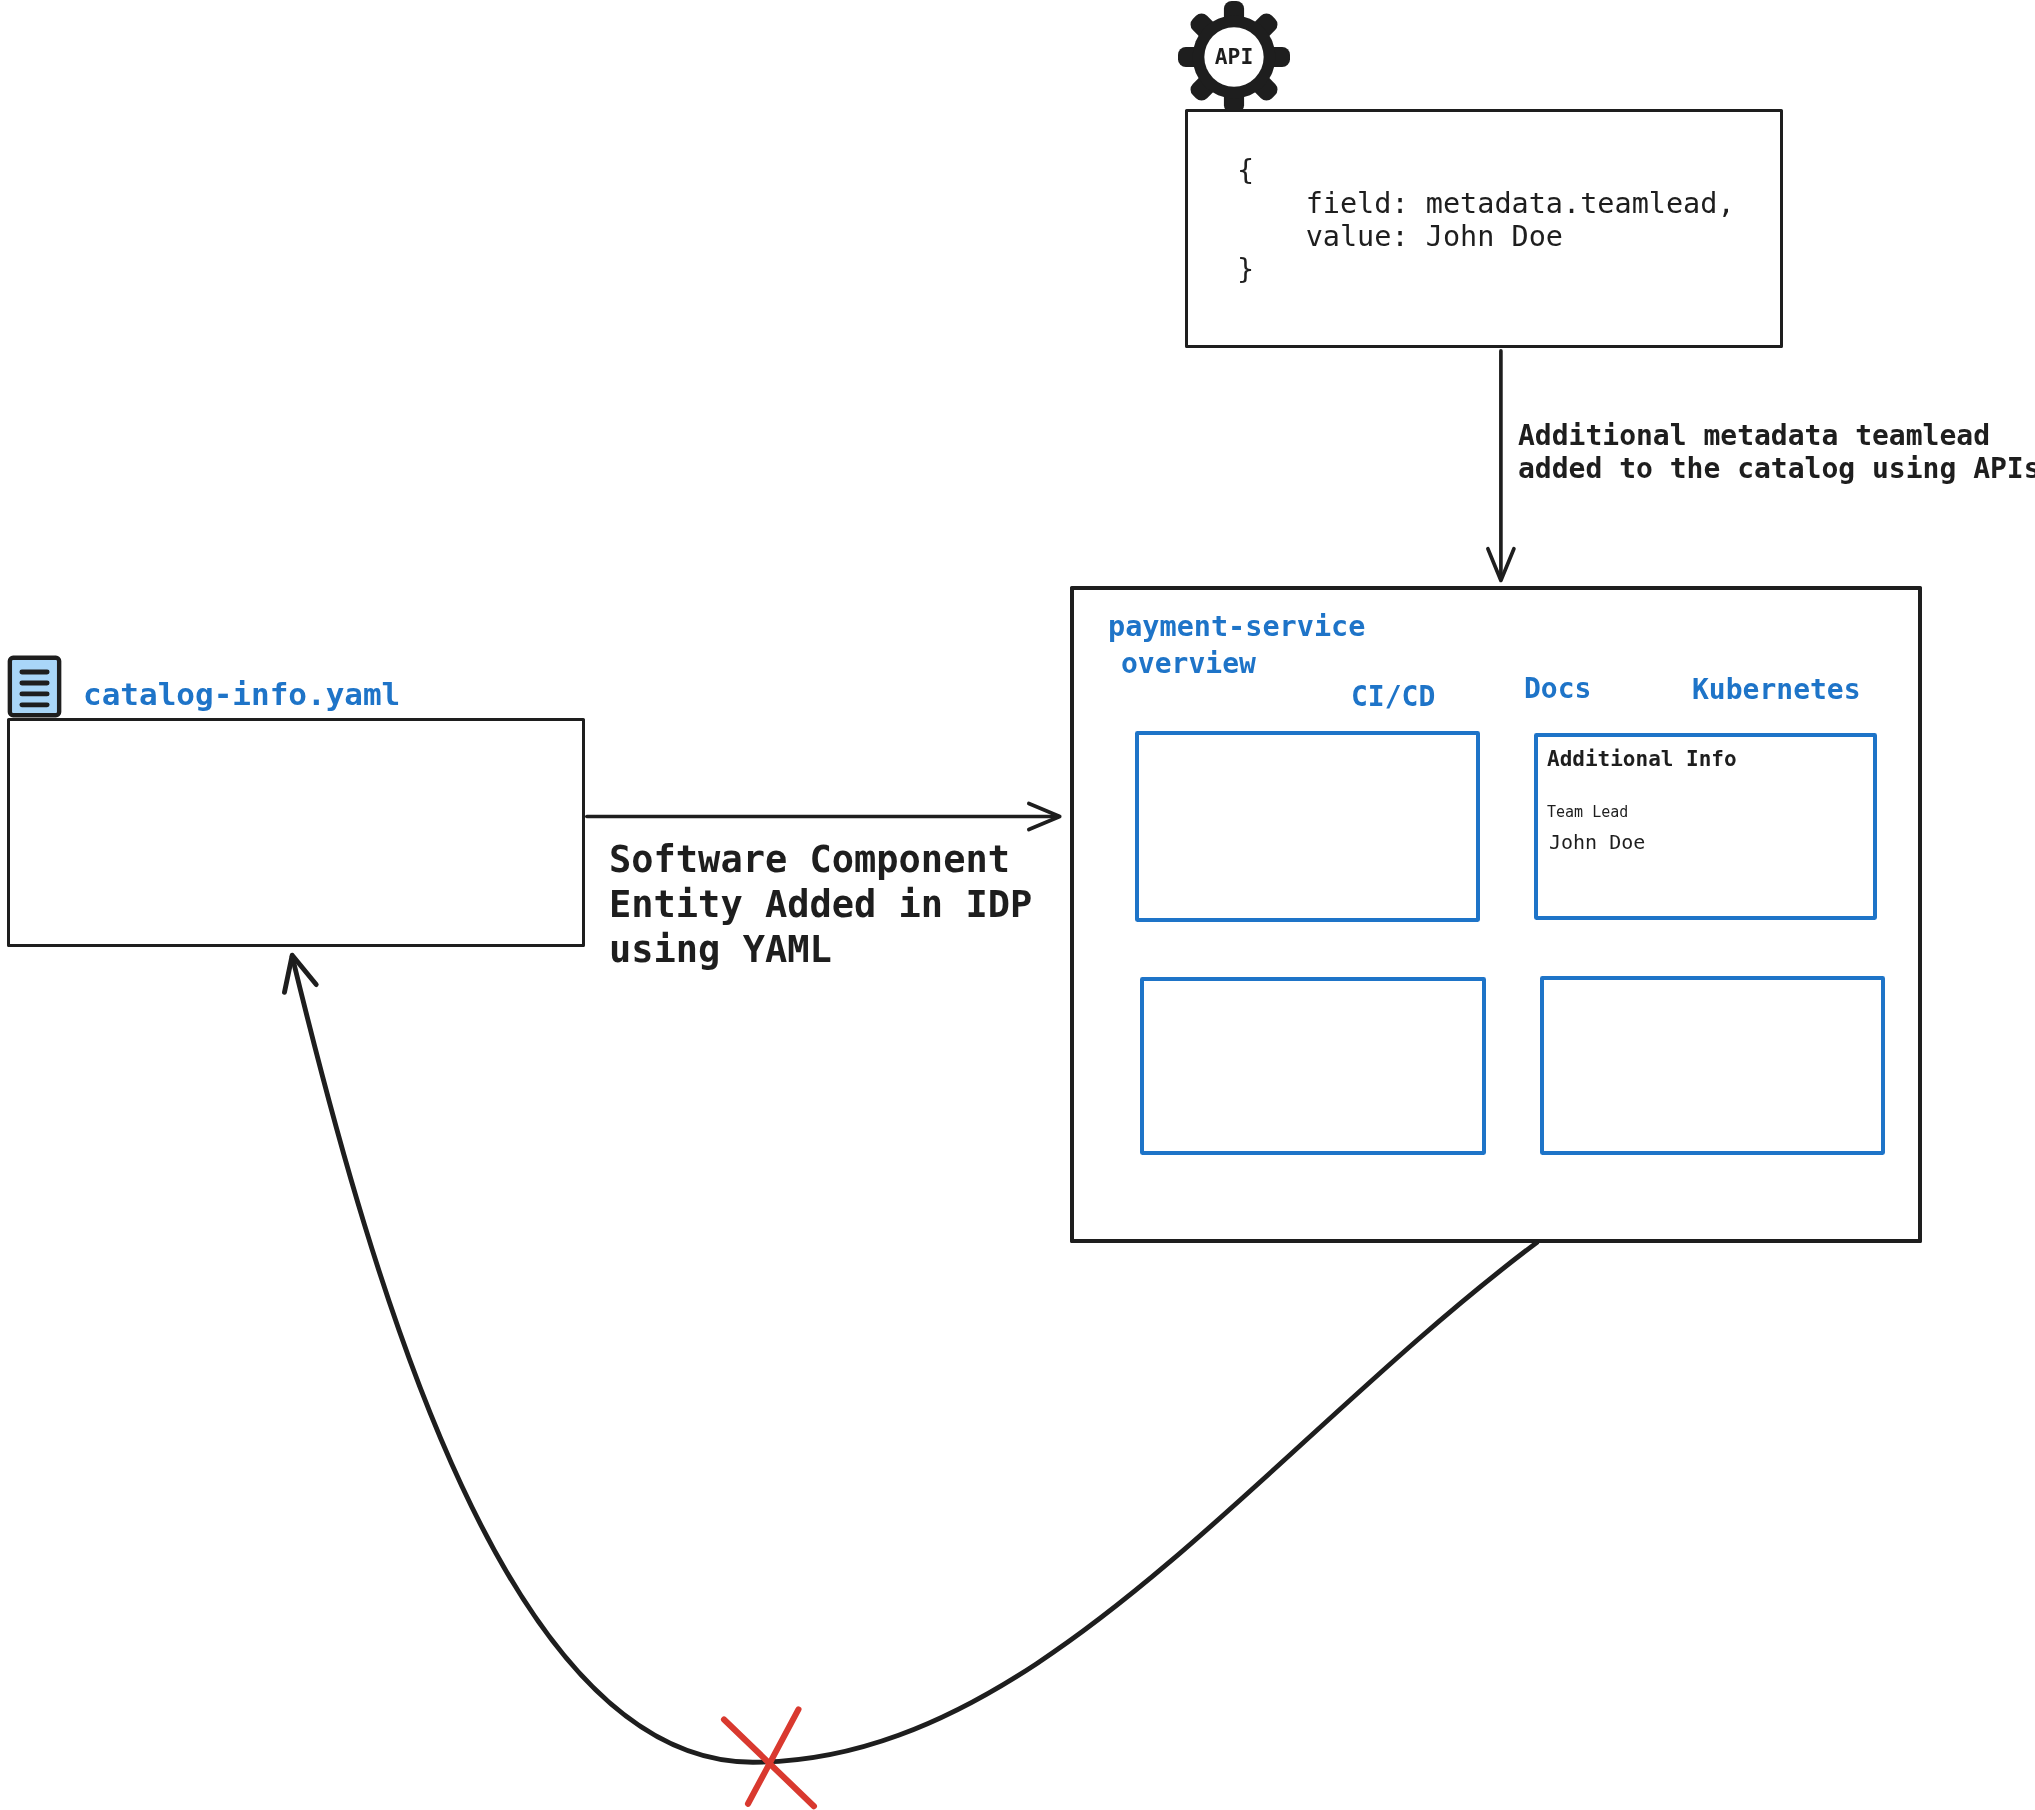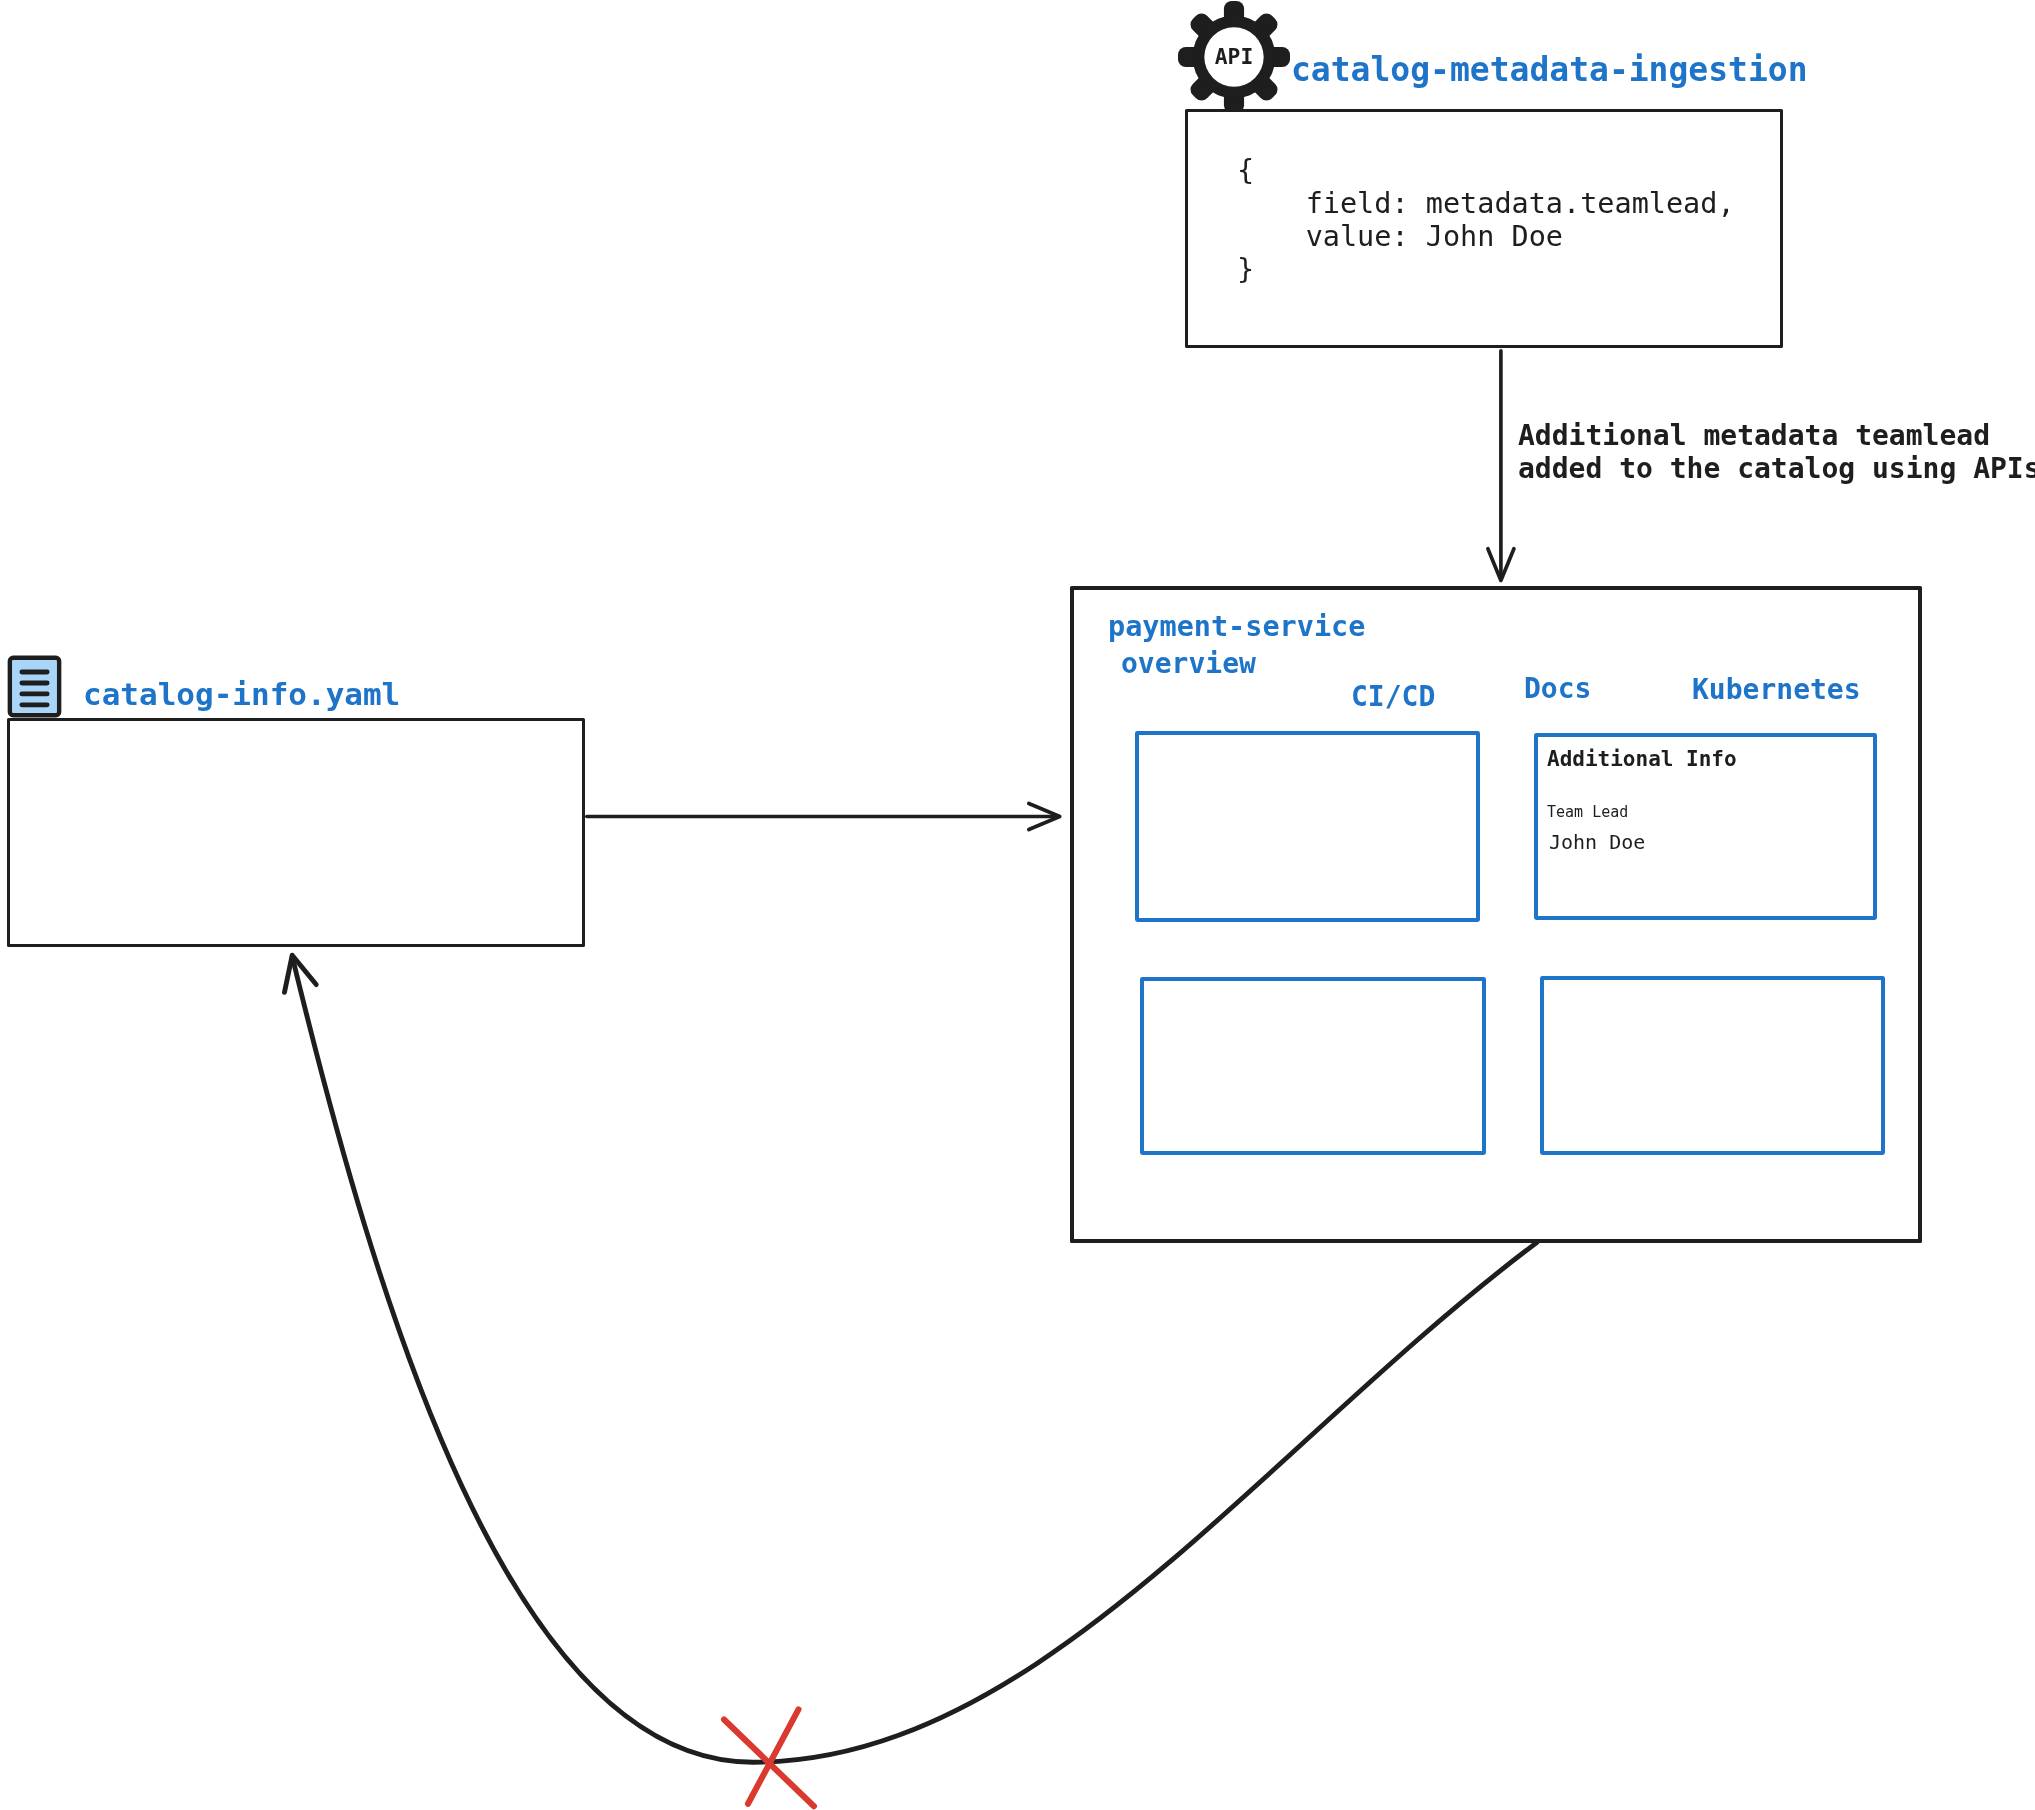--- a/index.html
+++ b/index.html
@@ -50,21 +50,20 @@
         <rect x="41" y="76" width="18" height="24" rx="7" transform="rotate(45 50 50)"></rect>
         <rect x="0" y="41" width="24" height="18" rx="7" transform="rotate(45 50 50)"></rect>
         <rect x="76" y="41" width="24" height="18" rx="7" transform="rotate(45 50 50)"></rect>
       </g>
       <circle cx="50" cy="50" r="37"></circle>
     </g>
     <circle cx="50" cy="50" r="26.5" fill="#ffffff"></circle>
     <text x="50" y="56.5" text-anchor="middle" font-size="19" font-weight="bold" font-family="DejaVu Sans Mono, monospace" fill="#1e1e1e">API</text>
   </svg>
 
-  <div class="title" style="left:1291px;top:50px;font-size:33px;">catalog-metadata-ingestion</div>
 
   <div class="box" style="left:1185px;top:109px;width:598px;height:239px;"></div>
   <div class="code" style="left:1237px;top:154px;font-size:28.5px;line-height:33px;">{
     field: metadata.teamlead,
     value: John Doe
 }</div>
 
   <div class="label" style="left:1518px;top:419px;font-size:28px;line-height:33px;">Additional metadata teamlead
 added to the catalog using APIs</div>
 
@@ -93,20 +92,23 @@
       <line x1="27" y1="51" x2="73" y2="51"></line>
       <line x1="27" y1="71" x2="73" y2="71"></line>
       <line x1="27" y1="91" x2="73" y2="91"></line>
     </g>
   </svg>
 
   <div class="title" style="left:83px;top:676px;font-size:31px;">catalog-info.yaml</div>
 
   <div class="box" style="left:7.3px;top:718px;width:578px;height:229px;"></div>
 
+  <div class="label" style="left:609px;top:837px;font-size:37px;line-height:45px;">Software Component
+Entity Added in IDP
+using YAML</div>
 
 
   <svg class="overlay" width="2056" height="1810" viewBox="0 0 5052 4447">
 
     <g fill="none" stroke="#1e1e1e" stroke-width="9" stroke-linecap="round" stroke-linejoin="round">
       <line x1="3688" y1="862" x2="3688" y2="1420"></line>
       <polyline points="3656,1348 3688,1426 3720,1348"></polyline>
     </g>
 
     <g fill="none" stroke="#1e1e1e" stroke-width="9" stroke-linecap="round" stroke-linejoin="round">

